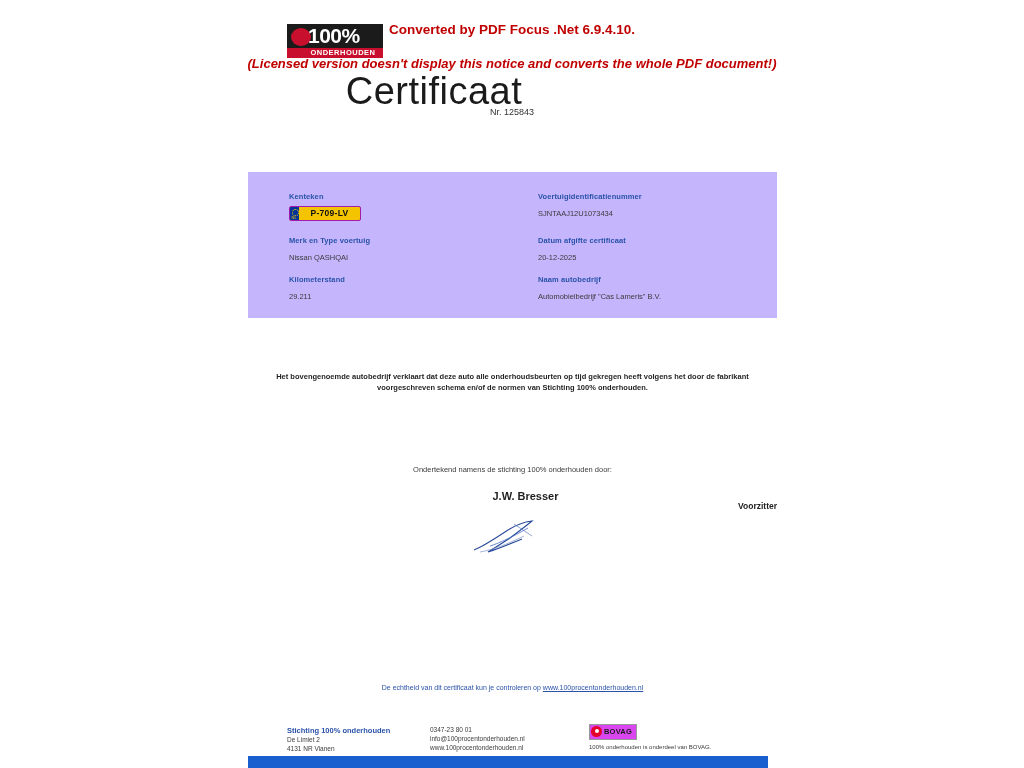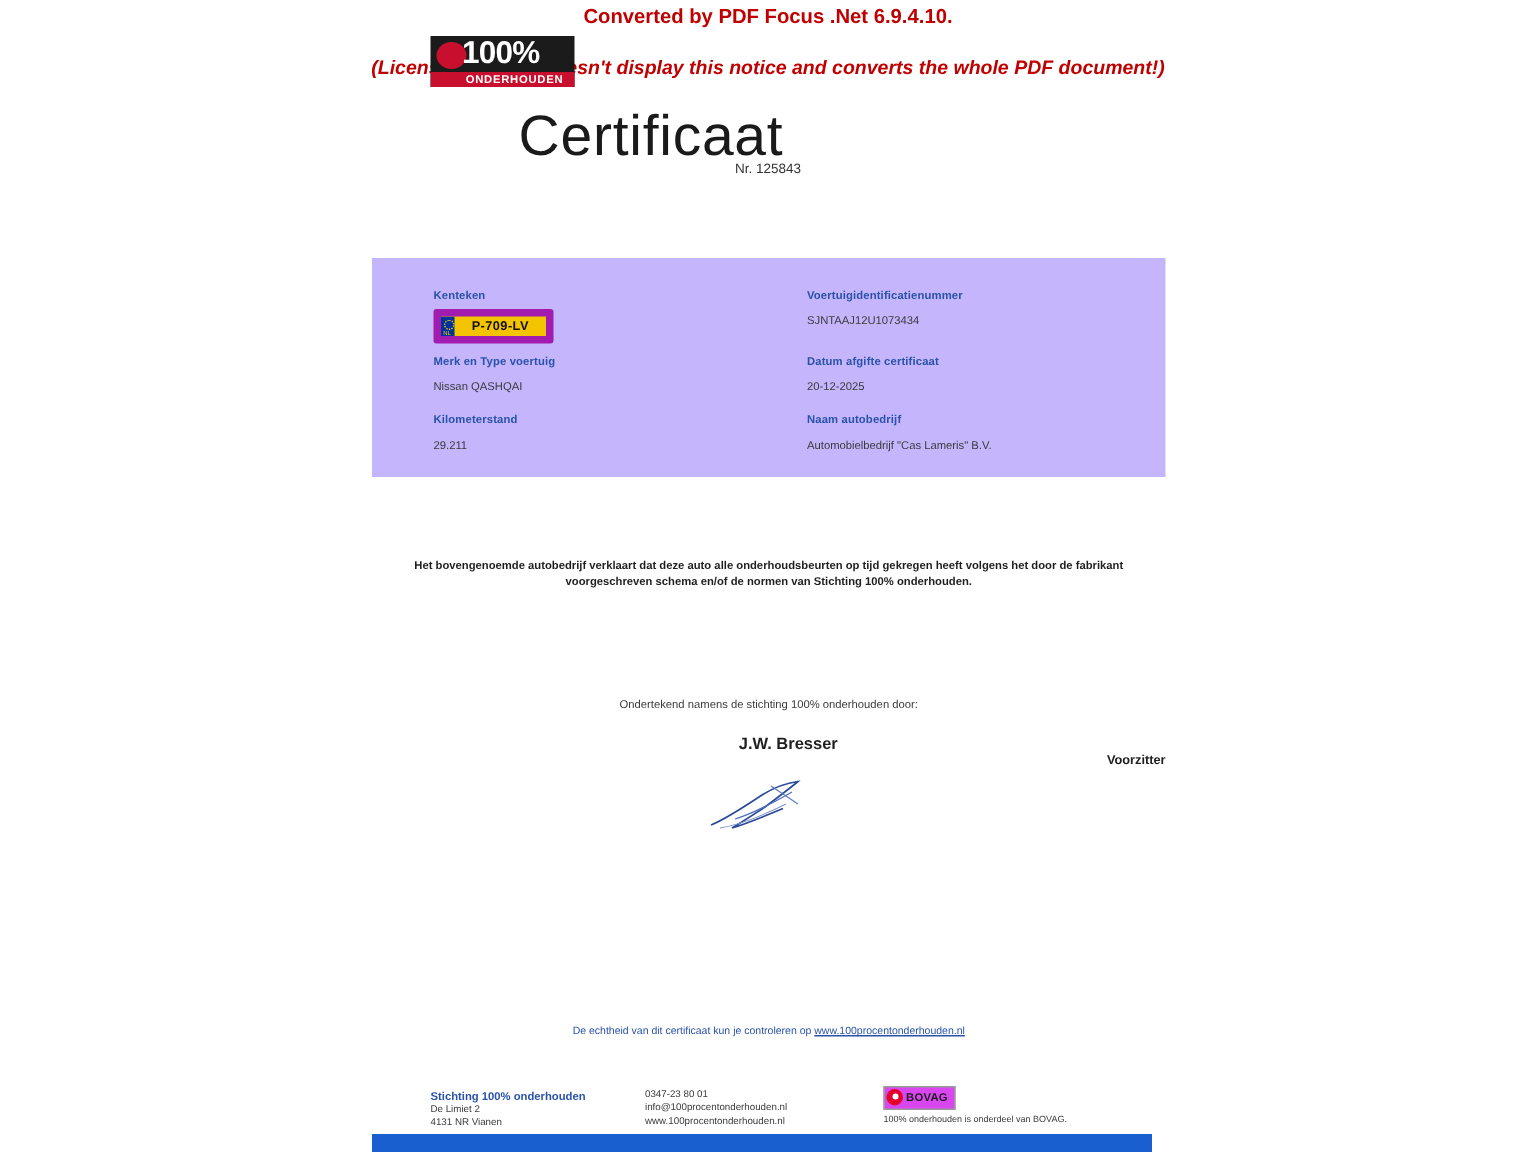--- a/index.html
+++ b/index.html
@@ -22,21 +22,21 @@
     top: 0;
     width: 1024px;
     text-align: center;
     color: #c00000;
     font-weight: bold;
     font-size: 13.5px;
     line-height: 1.5;
     z-index: 5;
   }
   .notice .line1 {
-    padding-top: 1px;
+    padding-top: 20px;
   }
   .notice .line2 {
     font-style: italic;
     font-weight: bold;
     font-size: 13px;
     padding-top: 14px;
   }
 
   
   .stamp {
@@ -139,21 +139,21 @@
     margin-top: 8px;
     white-space: nowrap;
   }
 
   
   .plate {
     margin-top: 5px;
     width: 70px;
     height: 13px;
     background: #f4c400;
-    border: 5px solid #a21caf;
+    border: 1px solid #a21caf;
     border-radius: 2px;
     position: relative;
     overflow: hidden;
   }
   .plate .eu {
     position: absolute;
     left: 0; top: 0;
     width: 9px; height: 100%;
     background: #003399;
   }

